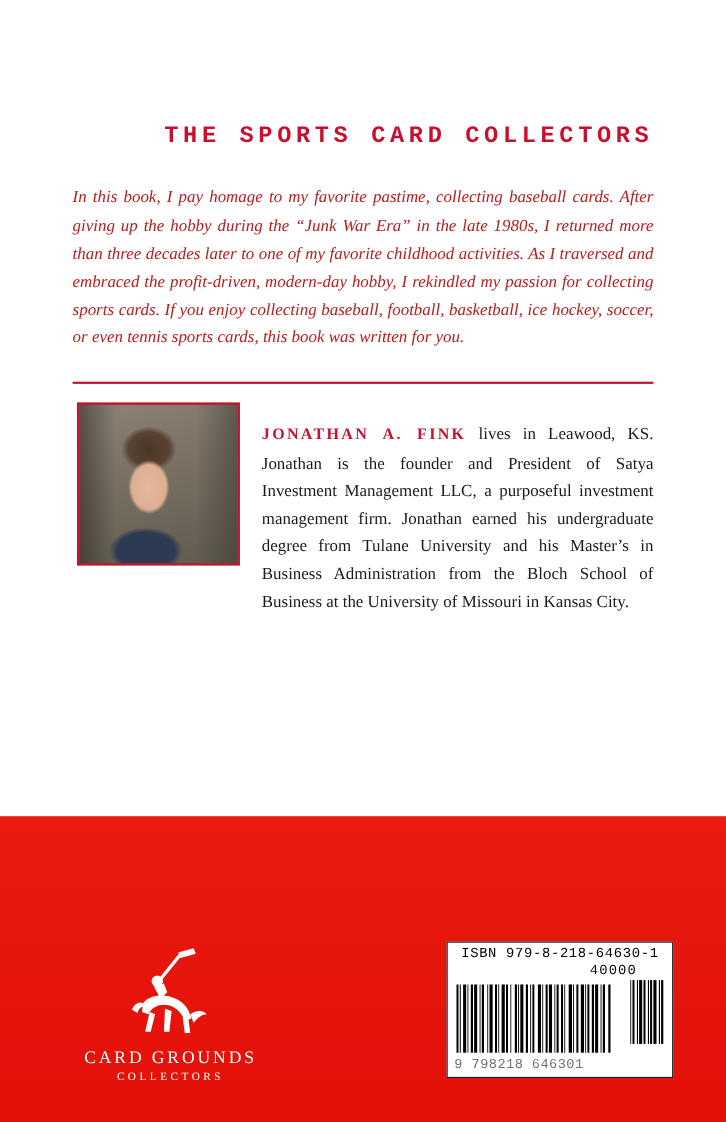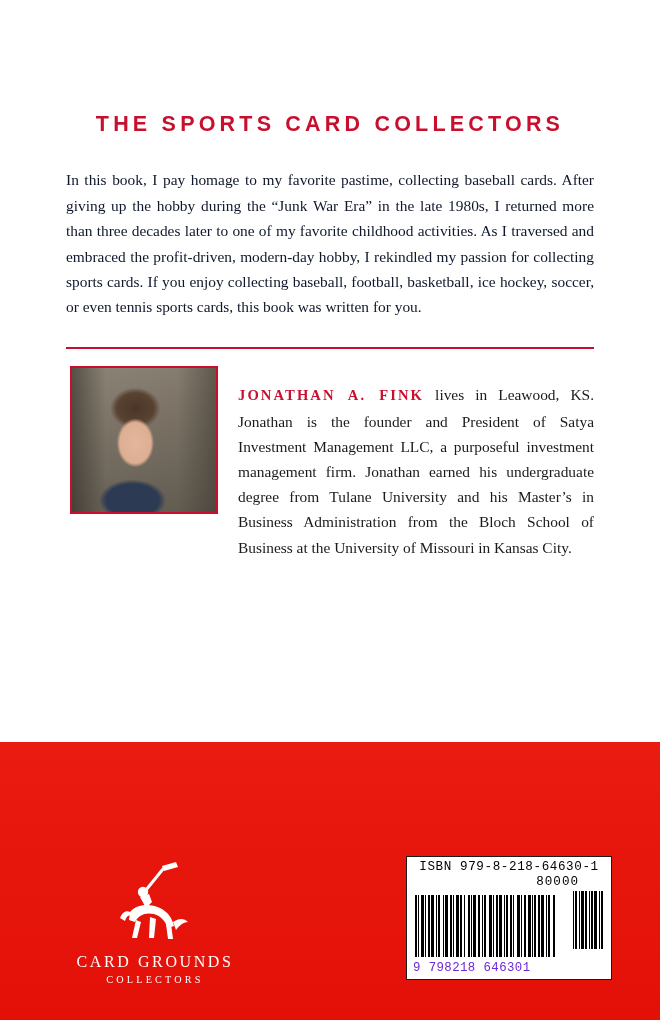--- a/index.html
+++ b/index.html
@@ -29,39 +29,40 @@
     width: 660px;
     height: 742px;
     background: #ffffff;
   }
 
   .headline {
     position: absolute;
     left: 66px;
     top: 112px;
     width: 528px;
-    text-align: center;
+    text-align: right;
     color: #c8102e;
-    font-family: Liberation Sans, sans-serif;
+    font-family: Liberation Mono, monospace;
     font-size: 21.5px;
     font-weight: bold;
     letter-spacing: 4.2px;
     white-space: nowrap;
   }
 
   .blurb {
     position: absolute;
     left: 66px;
     top: 152px;
     width: 528px;
-    color: #0f172a;
+    color: #b91c1c;
     font-size: 15.4px;
     line-height: 25.4px;
     text-align: justify;
     text-justify: inter-word;
+    font-style: italic;
   }
 
   .divider {
     position: absolute;
     left: 66px;
     top: 347px;
     width: 528px;
     height: 2px;
     background: #c8102e;
   }
@@ -218,21 +219,21 @@
     height: 100%;
   }
   .barcode-digits {
     position: absolute;
     left: 6px;
     bottom: 4px;
     width: 194px;
     font-family: "Liberation Mono", monospace;
     font-size: 12.4px;
     letter-spacing: 0.4px;
-    color: #6d28d9;
+    color: #737373;
     text-align: left;
     white-space: nowrap;
   }
 </style>
 </head>
 <body>
 
 <div class="page">
 
   <div class="top-area">
@@ -277,21 +278,21 @@
 
           <path d="M57 62 C63 58, 68 58, 72 62 C67 62, 63 66, 60 70 Z" fill="#ffffff"></path>
         </svg>
       </div>
       <div class="publisher-name">CARD GROUNDS</div>
       <div class="publisher-sub">COLLECTORS</div>
     </div>
 
     <div class="barcode-box">
       <div class="isbn-line">ISBN 979-8-218-64630-1</div>
-      <div class="code-line">80000</div>
+      <div class="code-line">40000</div>
 
       <div class="bars">
         <span style="width:2px"></span>
           <span style="width:1px;background:#fff"></span>
         <span style="width:1px"></span>
           <span style="width:2px;background:#fff"></span>
         <span style="width:3px"></span>
           <span style="width:1px;background:#fff"></span>
         <span style="width:1px"></span>
           <span style="width:2px;background:#fff"></span>

